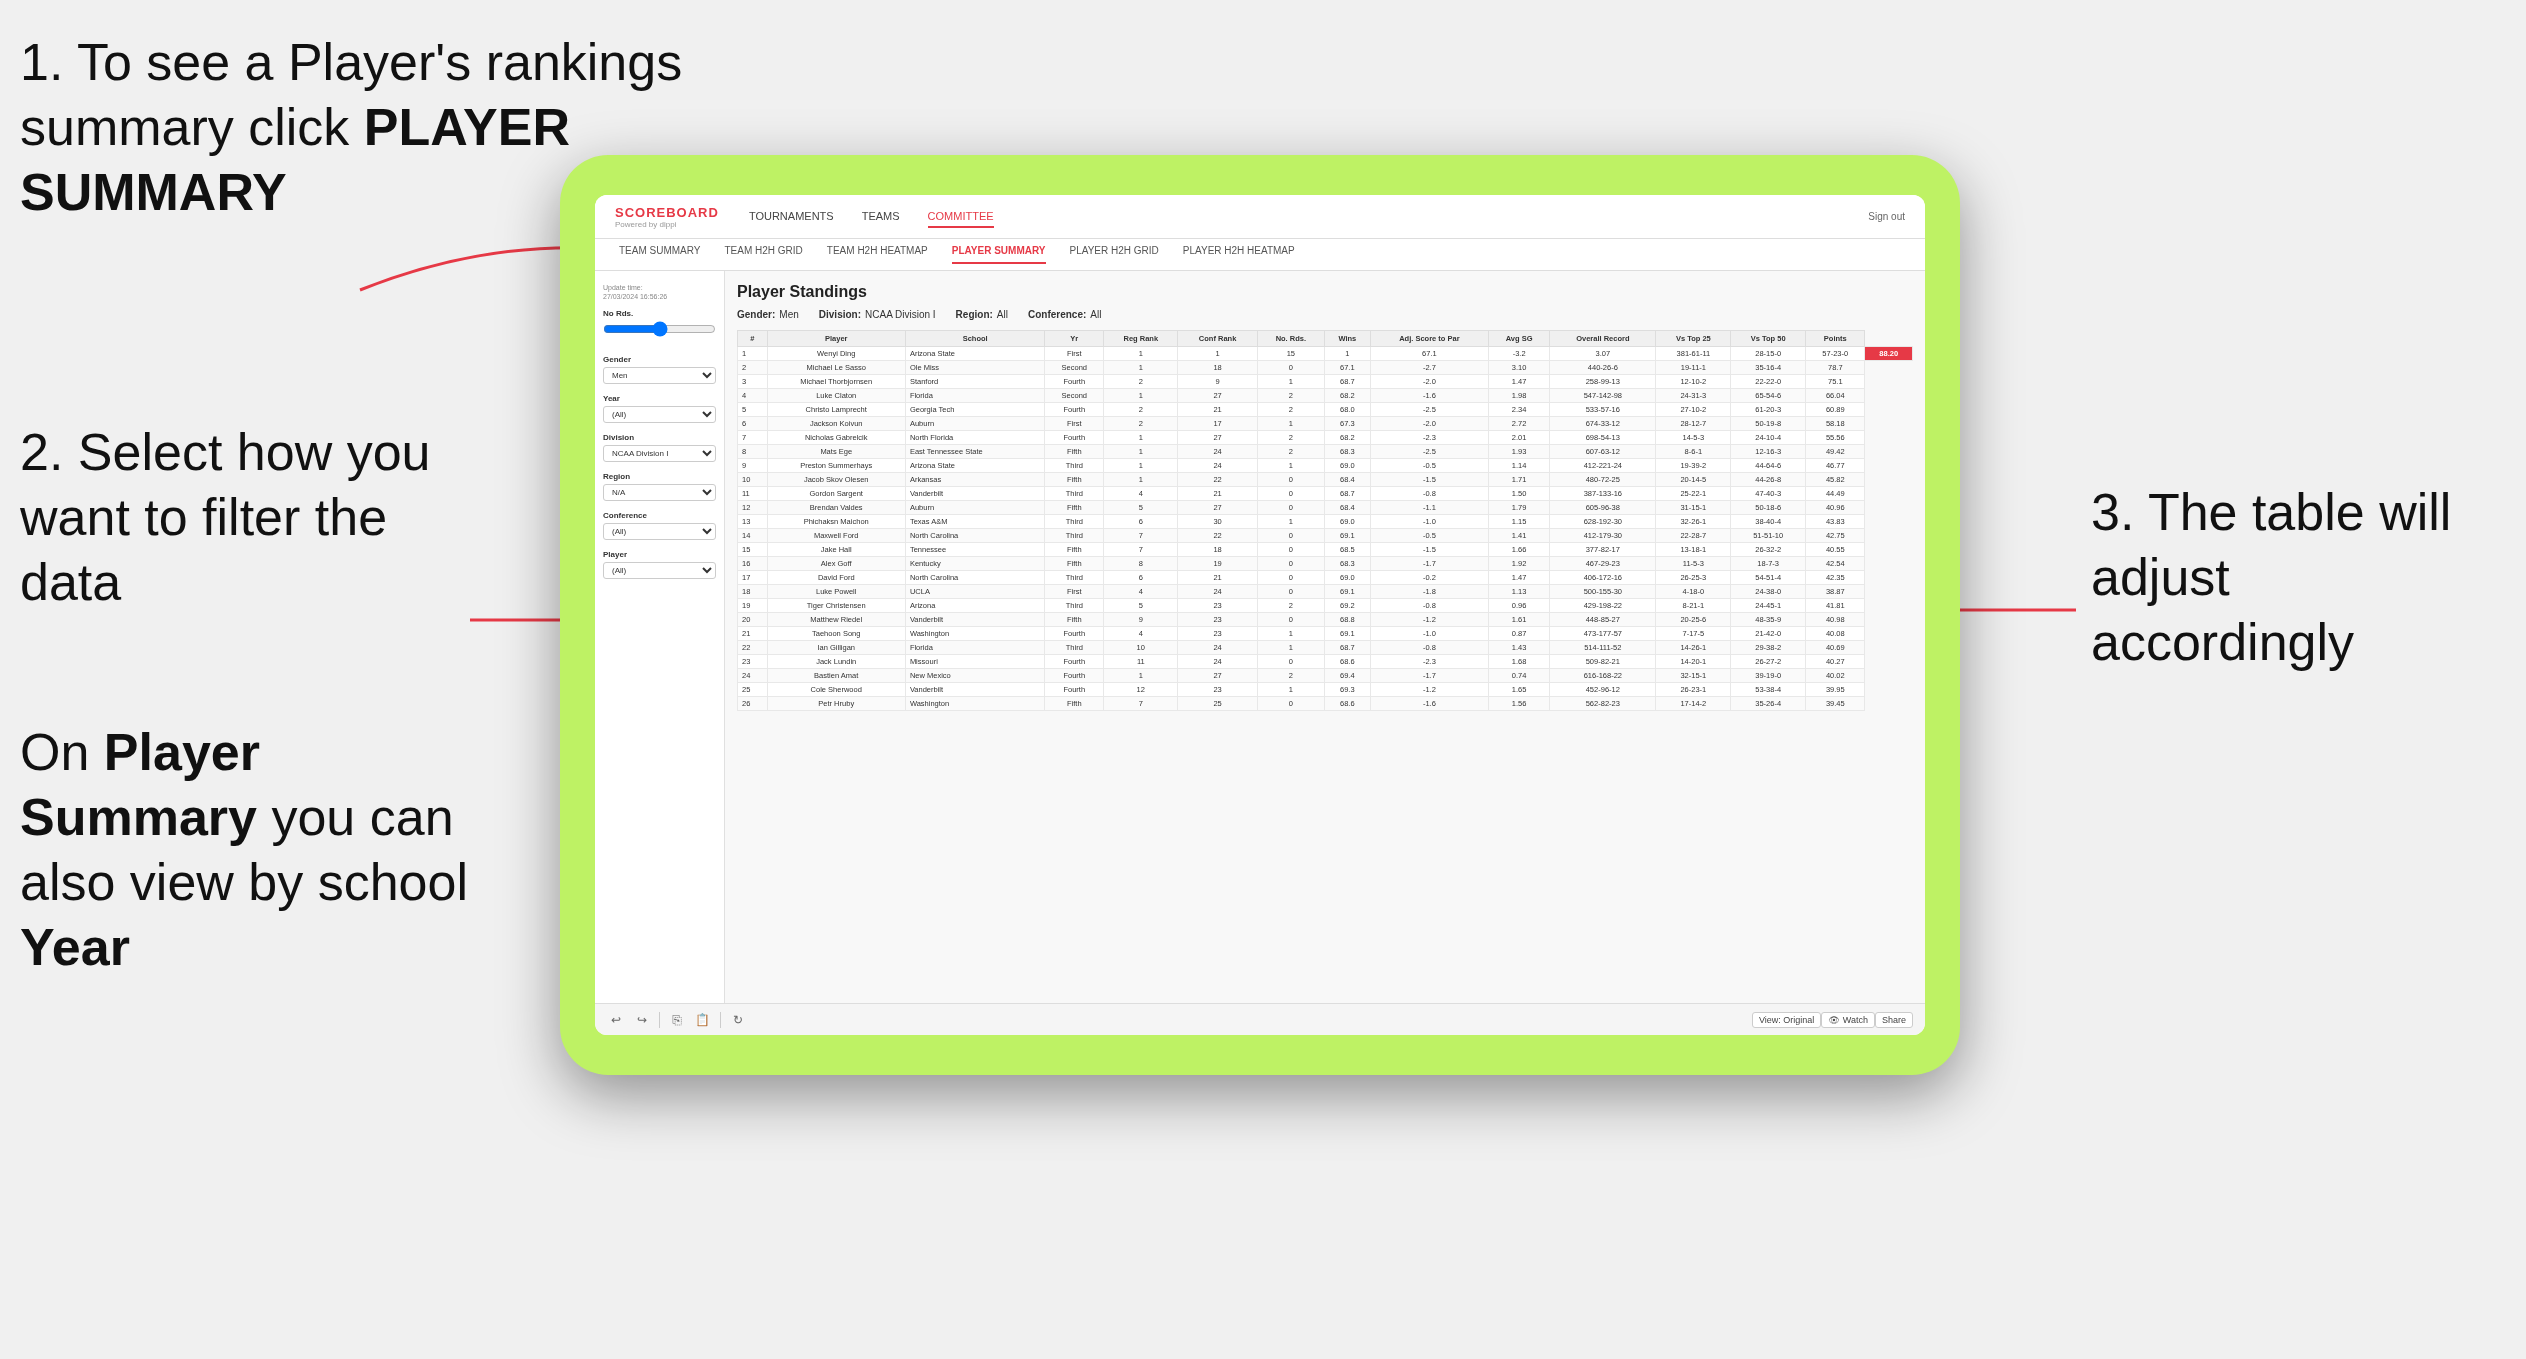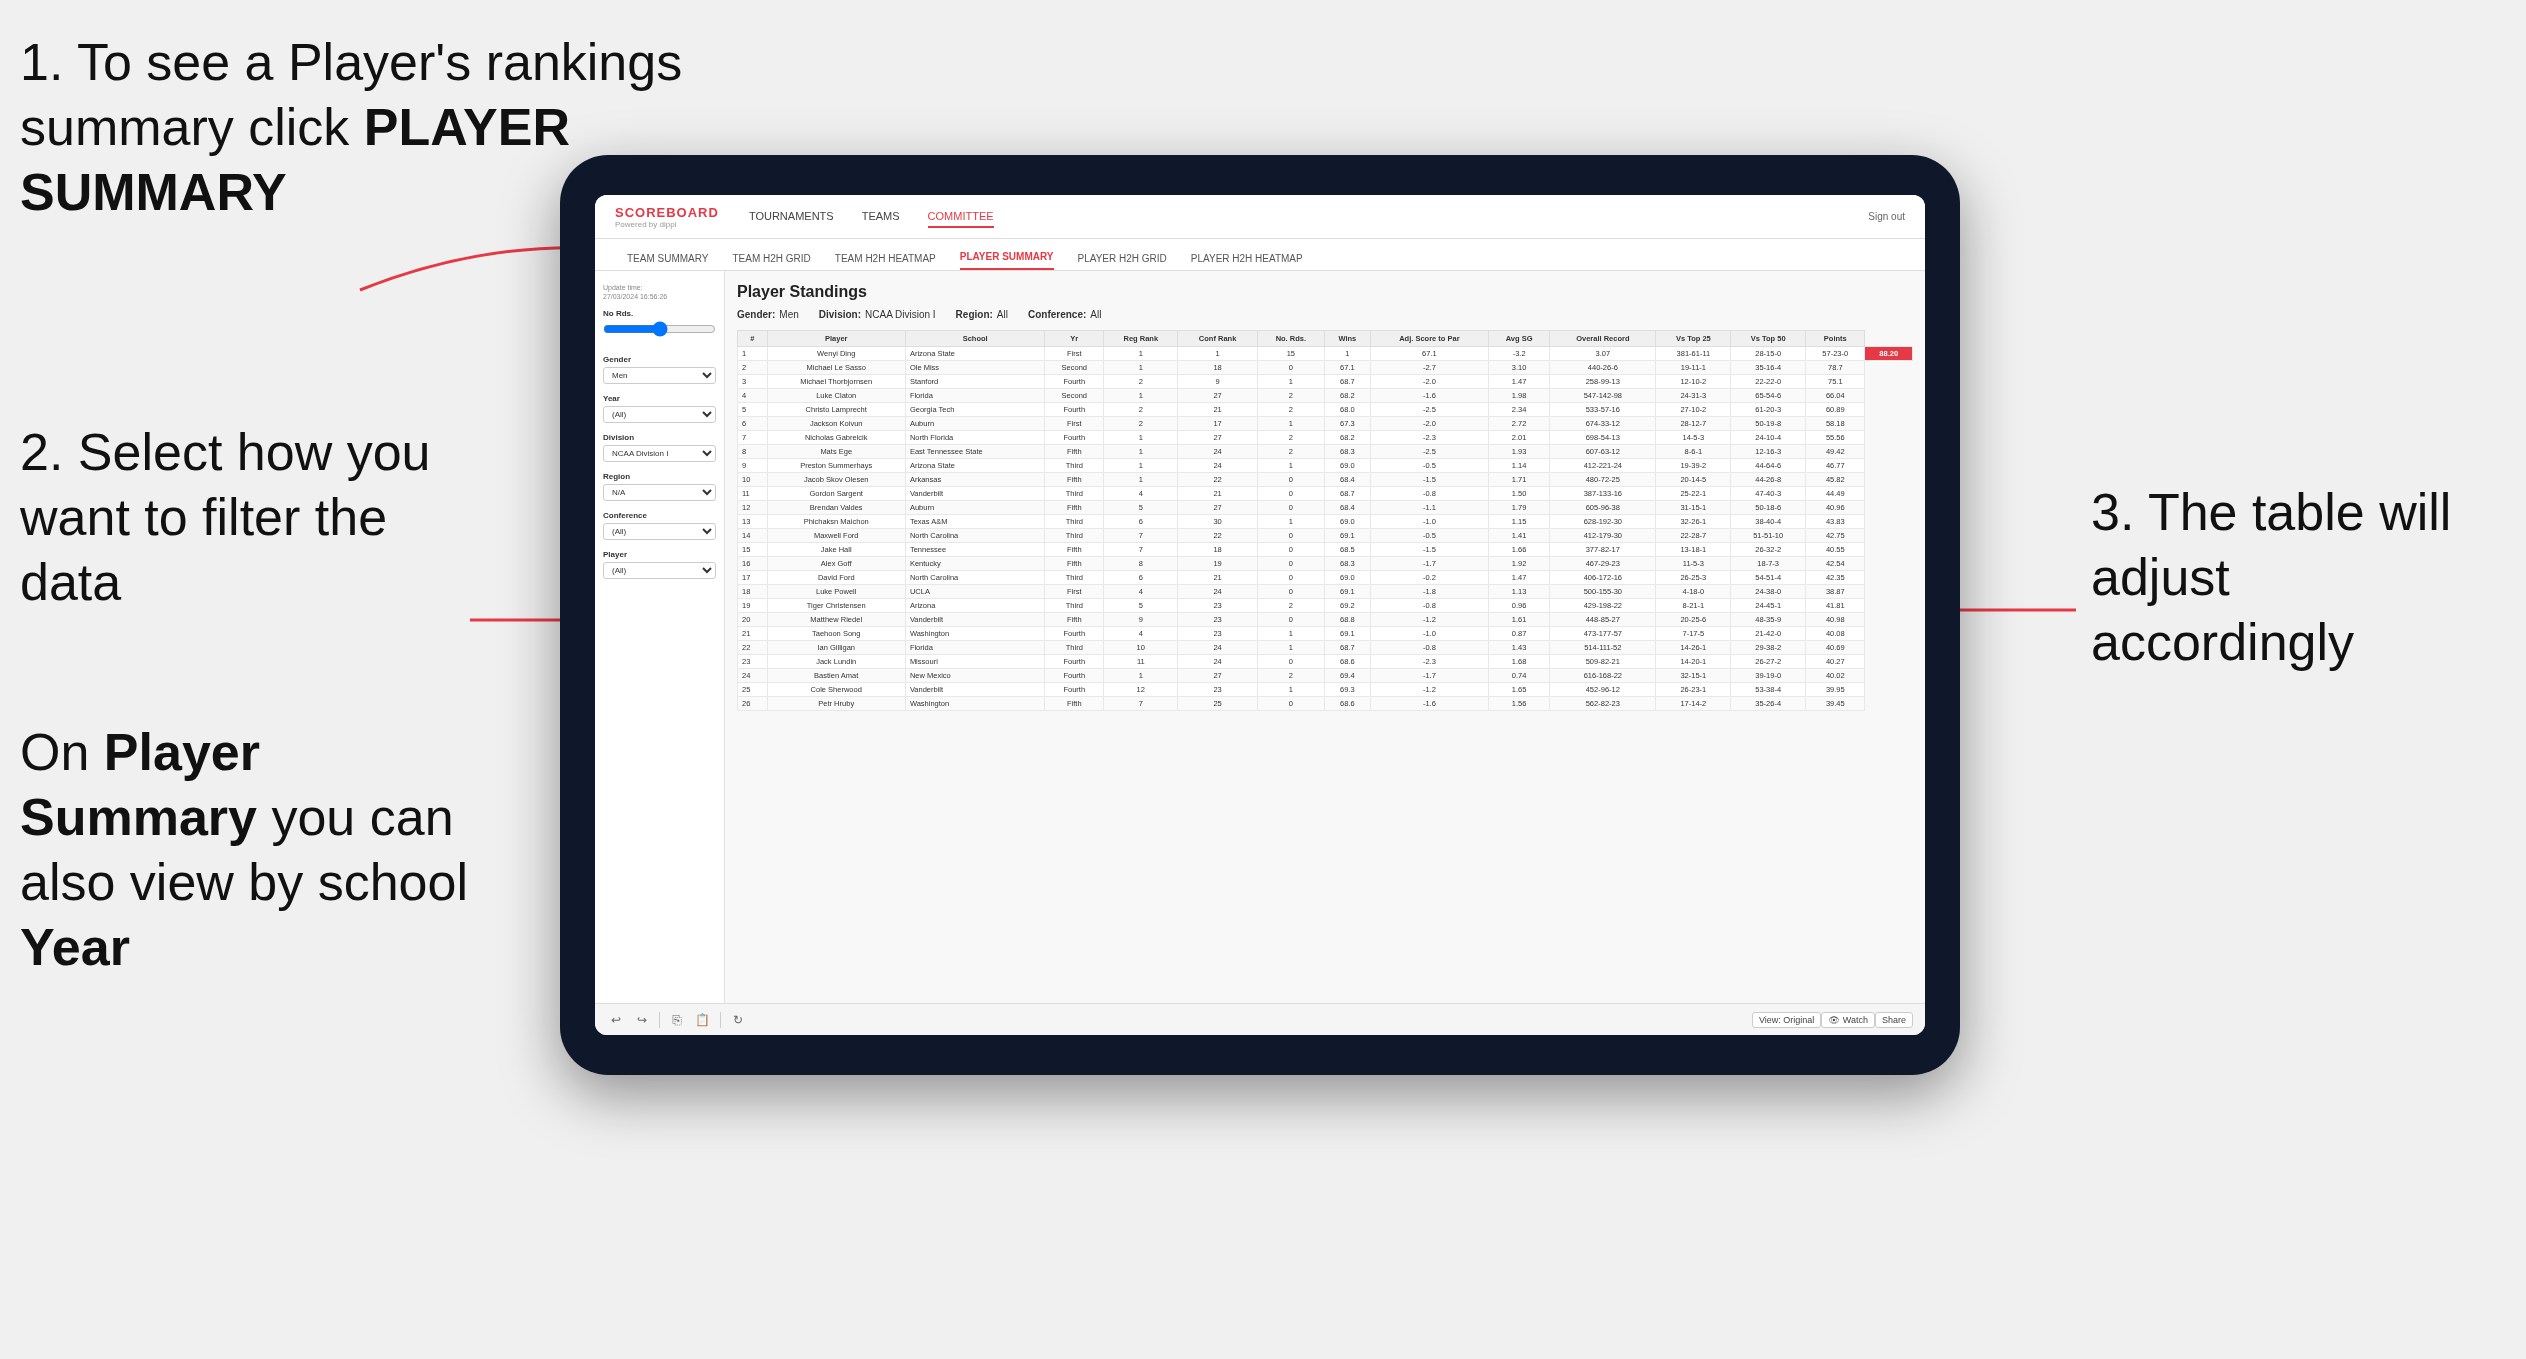--- a/index.html
+++ b/index.html
@@ -79,21 +79,21 @@
       height: 60px;
     }
 
     
     .tablet-outer {
       position: absolute;
       top: 155px;
       left: 560px;
       width: 1400px;
       height: 920px;
-      background: #0f172a;
+      background: #bef264;
       border-radius: 48px;
       box-shadow: 0 20px 60px rgba(0,0,0,0.4);
       display: flex;
       align-items: center;
       justify-content: center;
     }
     .tablet-screen {
       width: 1330px;
       height: 840px;
       background: #fff;
@@ -148,23 +148,23 @@
       font-size: 10px;
       color: #666;
       display: flex;
       gap: 12px;
     }
 
     
     .sub-nav {
       background: #fff;
       border-bottom: 1px solid #ddd;
-      padding: 0 32px;
-      display: flex;
-      align-items: flex-end;
+      padding: 0 24px;
+      display: flex;
+      align-items: flex-start;
       height: 32px;
       gap: 24px;
       flex-shrink: 0;
     }
     .sub-nav-item {
       font-size: 10px;
       color: #555;
       cursor: pointer;
       padding: 6px 0;
       white-space: nowrap;

